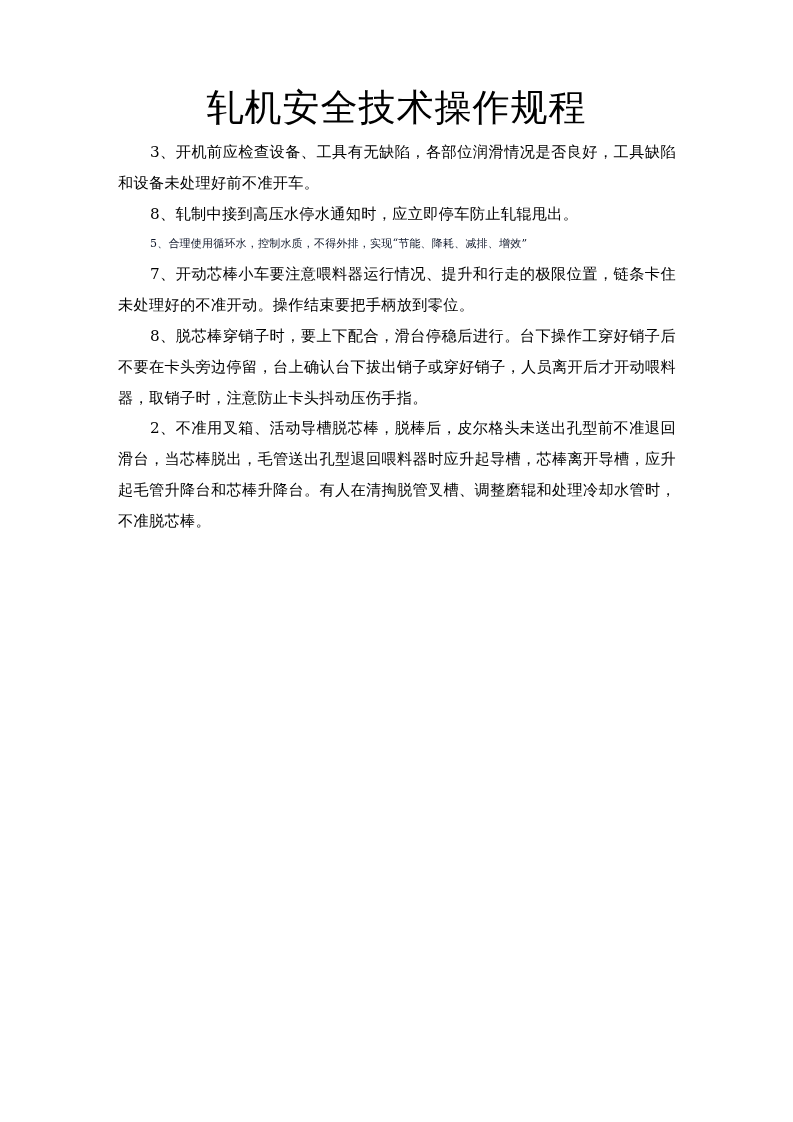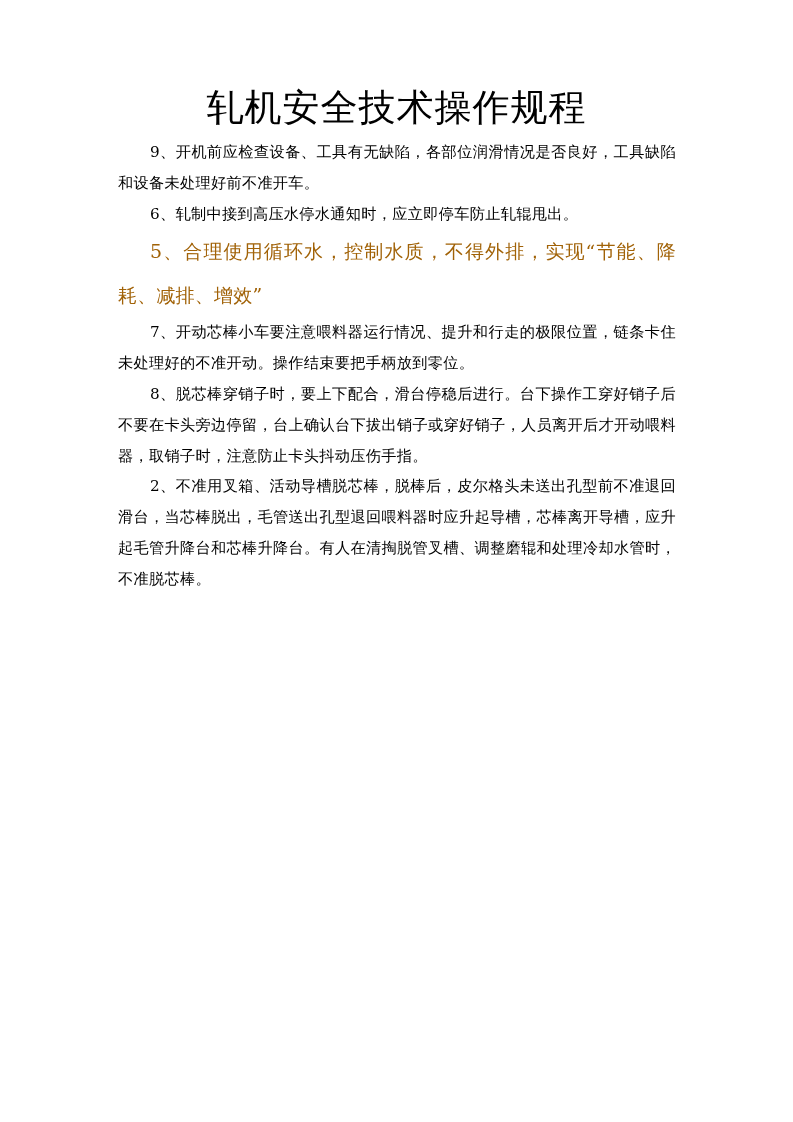--- a/index.html
+++ b/index.html
@@ -5,28 +5,28 @@
   html, body { margin: 0; padding: 0; background: #ffffff; }
   body { width: 793px; height: 1122px; position: relative; overflow: hidden;
          font-family: "DejaVu Serif", "Liberation Serif", serif; color: #000; }
   .page { position: absolute; left: 0; top: 0; width: 793px; height: 1122px; background: #fff; }
   .title { position: absolute; left: 0; top: 84px; width: 793px; text-align: center;
            font-family: "DejaVu Sans", "Liberation Sans", sans-serif;
            font-size: 37px; letter-spacing: 1px; line-height: 48px; }
   .body { position: absolute; left: 118px; top: 137px; width: 558px; }
   .para { font-size: 15.2px; line-height: 30.8px; text-indent: 32px;
           text-align: justify; margin: 0; letter-spacing: 0.3px; }
-  .para.red { color: #a16207; font-size: 19px; line-height: 44px; letter-spacing: 0.2px; }
+  .para.red { color: #0f172a; font-size: 11px; line-height: 30px; letter-spacing: 0.2px; }
 </style>
 </head>
 <body>
 
 <div class="page">
   <div class="title">轧机安全技术操作规程</div>
   <div class="body">
-    <p class="para">9、开机前应检查设备、工具有无缺陷，各部位润滑情况是否良好，工具缺陷和设备未处理好前不准开车。</p>
-    <p class="para">6、轧制中接到高压水停水通知时，应立即停车防止轧辊甩出。</p>
+    <p class="para">3、开机前应检查设备、工具有无缺陷，各部位润滑情况是否良好，工具缺陷和设备未处理好前不准开车。</p>
+    <p class="para">8、轧制中接到高压水停水通知时，应立即停车防止轧辊甩出。</p>
     <p class="para red">5、合理使用循环水，控制水质，不得外排，实现“节能、降耗、减排、增效”</p>
     <p class="para">7、开动芯棒小车要注意喂料器运行情况、提升和行走的极限位置，链条卡住未处理好的不准开动。操作结束要把手柄放到零位。</p>
     <p class="para">8、脱芯棒穿销子时，要上下配合，滑台停稳后进行。台下操作工穿好销子后不要在卡头旁边停留，台上确认台下拔出销子或穿好销子，人员离开后才开动喂料器，取销子时，注意防止卡头抖动压伤手指。</p>
     <p class="para">2、不准用叉箱、活动导槽脱芯棒，脱棒后，皮尔格头未送出孔型前不准退回滑台，当芯棒脱出，毛管送出孔型退回喂料器时应升起导槽，芯棒离开导槽，应升起毛管升降台和芯棒升降台。有人在清掏脱管叉槽、调整磨辊和处理冷却水管时，不准脱芯棒。</p>
   </div>
 </div>
 
 </body></html>

